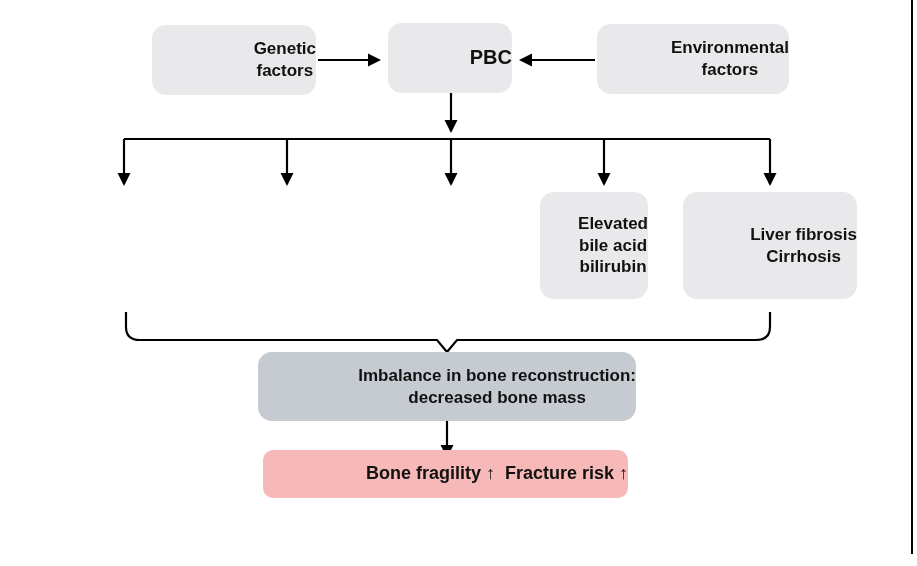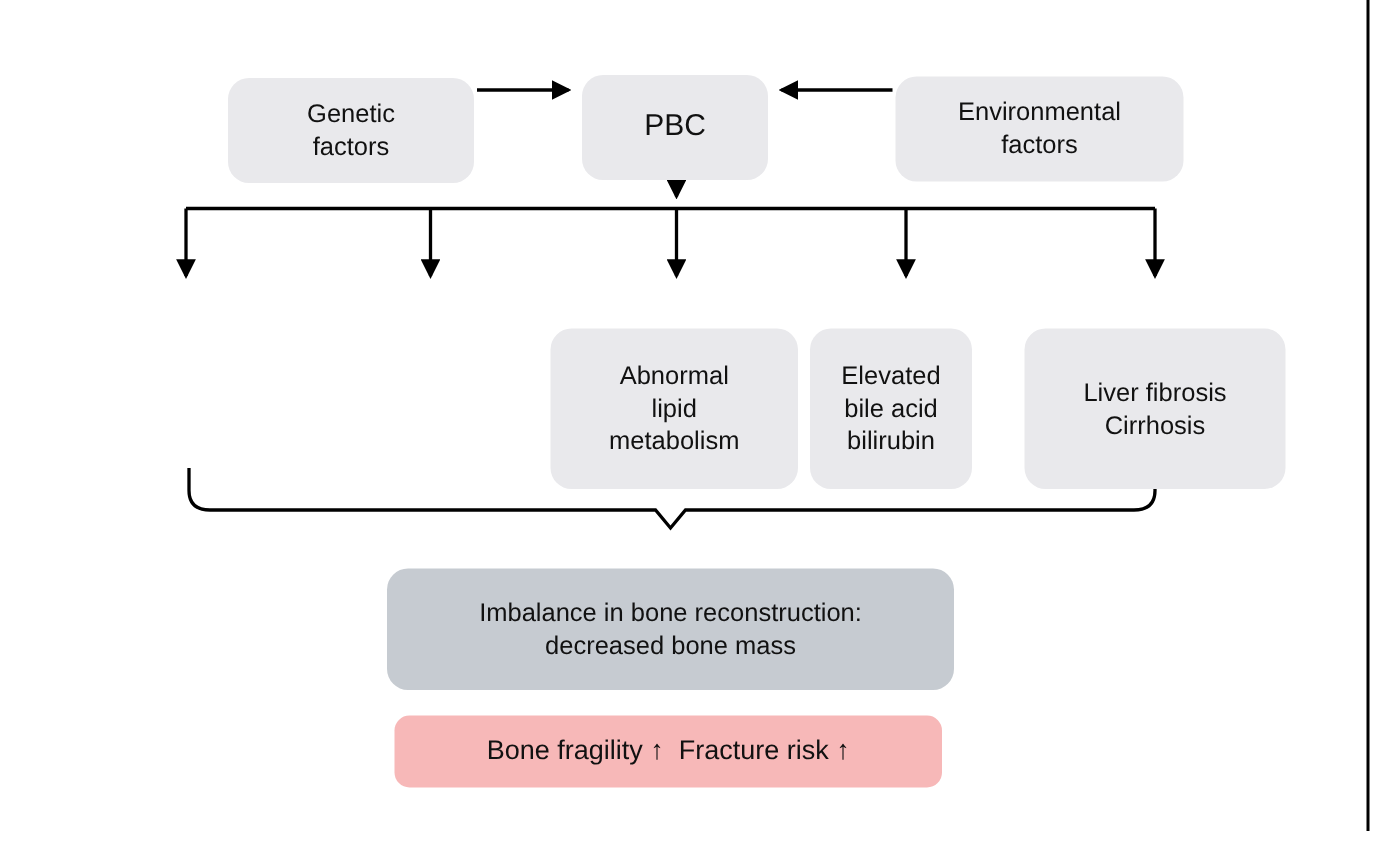--- a/index.html
+++ b/index.html
@@ -13,27 +13,26 @@
   .stage{
     position:relative;
     width:917px;height:566px;
     background:#ffffff;
     font-family:"Liberation Sans","DejaVu Sans",sans-serif;
     overflow:hidden;
   }
   .connectors{position:absolute;left:0;top:0;width:917px;height:566px;}
   .node{
     position:absolute;
-    display:flex;align-items:center;justify-content:center;
+    display:flex;align-items:center;justify-content:flex-end;
     text-align:center;
     border-radius:14px;
     color:var(--text);
-    font-weight:400;
+    font-weight:700;
     box-sizing:border-box;
-    margin-top:27px;
   }
   .node .label{white-space:pre-line;line-height:1.28;}
   .light{background:var(--box-light);}
   .gray{background:var(--box-gray);}
   .pink{background:var(--box-pink);border-radius:10px;}
   .fs17{font-size:17px;}
   .fs18{font-size:18px;}
   .fs20{font-size:20px;}
 
   
@@ -42,21 +41,21 @@
   .n-env{left:597px;top:24px;width:192px;height:70px;}
 
   
   .n-age{left:42px;top:192px;width:165px;height:107px;}
   .n-bmi{left:215px;top:192px;width:145px;height:107px;}
   .n-lipid{left:367px;top:192px;width:165px;height:107px;}
   .n-bile{left:540px;top:192px;width:108px;height:107px;}
   .n-fibrosis{left:683px;top:192px;width:174px;height:107px;}
 
   
-  .n-imbalance{left:258px;top:352px;width:378px;height:81px;}
+  .n-imbalance{left:258px;top:352px;width:378px;height:69px;}
   .n-outcome{left:263px;top:450px;width:365px;height:48px;}
 
   .right-border{
     position:absolute;left:911px;top:0;width:2px;height:554px;
     background:var(--line);
   }
 </style>
 </head>
 <body>
 
@@ -92,25 +91,20 @@
     <span class="label">PBC</span>
   </div>
 
   <div class="node light fs17 n-env">
     <span class="label">Environmental
 factors</span>
   </div>
 
 
 
-  <div class="node light fs17 n-lipid">
-    <span class="label">Abnormal
-lipid
-metabolism</span>
-  </div>
 
   <div class="node light fs17 n-bile">
     <span class="label">Elevated
 bile acid
 bilirubin</span>
   </div>
 
   <div class="node light fs17 n-fibrosis">
     <span class="label">Liver fibrosis
 Cirrhosis</span>

